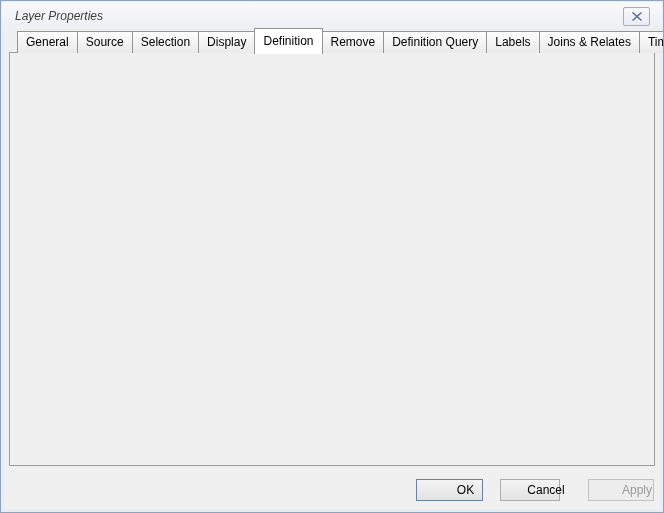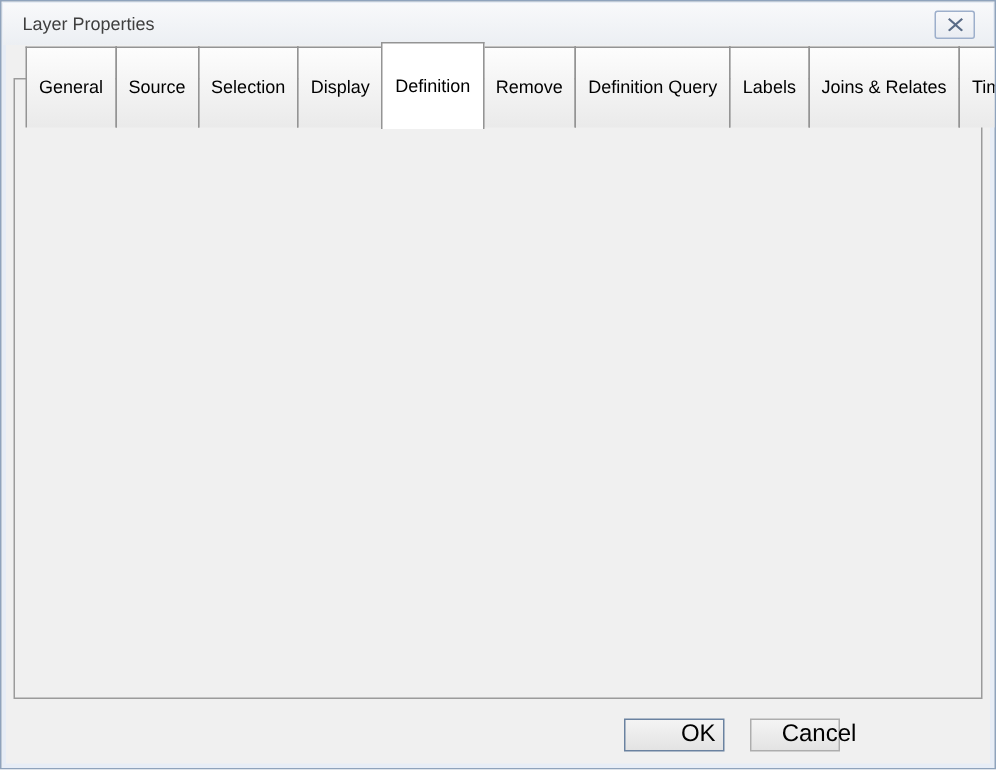--- a/index.html
+++ b/index.html
@@ -2,27 +2,27 @@
 <html><head>
 <meta charset="utf-8">
 <style>
   html,body{margin:0;padding:0;background:#fff;}
   .window{position:relative;width:664px;height:513px;box-sizing:border-box;
     font-family:"Liberation Sans",sans-serif;font-size:12px;color:#000;
     background:#F0F0F0;border:1px solid #8FA3BC;box-shadow:inset 0 0 0 3px #E7EDF6;overflow:hidden;}
   
   .titlebar{position:absolute;left:1px;top:1px;right:1px;height:28px;
     background:linear-gradient(#F8F9FB,#ECEFF3);}
-  .title{position:absolute;left:13px;top:7px;color:#3F3F3F;font-size:12px;}
+  .title{position:absolute;left:13px;top:7px;color:#3F3F3F;font-size:12px;font-style:italic;}
   .close-btn{position:absolute;right:12px;top:5px;width:27px;height:19px;box-sizing:border-box;
     background:linear-gradient(#F7F8FA,#E9ECF2);border:1px solid #9DAFCB;border-radius:2px;
     display:flex;align-items:center;justify-content:center;cursor:default;}
   
   .tabs{position:absolute;left:16px;top:30px;display:flex;z-index:3;}
-  .tab{height:21px;line-height:21px;padding:16px 8px;background:linear-gradient(#FDFDFD,#EAEAEA);
+  .tab{height:21px;line-height:21px;padding:0 8px;background:linear-gradient(#FDFDFD,#EAEAEA);
     border:1px solid #949494;border-bottom:none;margin-left:-1px;white-space:nowrap;}
   .tab:first-child{margin-left:0;}
   .tab.active{background:#FFFFFF;height:25px;margin-top:-3px;line-height:24px;position:relative;z-index:4;}
   .page{position:absolute;left:8px;top:51px;width:646px;height:414px;box-sizing:border-box;
     border:1px solid #9B9B9B;background:#F0F0F0;z-index:1;}
   
   .show-label{position:absolute;left:14px;top:56px;}
   .tree{position:absolute;left:14px;top:70px;width:131px;height:208px;box-sizing:border-box;
     background:#fff;border:1px solid #828790;overflow:hidden;}
   .tree-item{height:16px;line-height:16px;padding-left:6px;white-space:nowrap;font-weight:bold;}
@@ -37,21 +37,21 @@
   .tri-right{width:0;height:0;border-top:4px solid transparent;border-bottom:4px solid transparent;border-left:5px solid #404040;}
   .scroll-thumb{height:17px;width:74px;background:#CDCDCD;}
   .scroll-track{flex:1;}
   
   .map{position:absolute;left:16px;top:281px;width:128px;height:90px;background:#fff;}
   
   .desc{position:absolute;left:150px;top:63px;width:360px;height:23px;background:#fff;
     display:flex;align-items:center;border-bottom:1px solid #E4E4E4;}
   .desc span{font-weight:bold;padding-left:5px;white-space:nowrap;}
   .btn{box-sizing:border-box;background:linear-gradient(#F4F4F4,#E3E3E3);border:1px solid #ADADAD;
-    text-align:left;font-size:16px;display:flex;align-items:center;justify-content:center;cursor:default;padding-left:32px;}
+    text-align:left;font-size:12px;display:flex;align-items:center;justify-content:center;cursor:default;padding-left:32px;}
   .btn.disabled{color:#9B9B9B;background:#EDEDED;border-color:#C2C2C2;}
   .import-btn{position:absolute;left:520px;top:66px;width:61px;height:21px;}
   
   .group{position:absolute;box-sizing:border-box;border:1px solid #ABADB3;}
   .group .legend{position:absolute;top:-8px;left:8px;background:#F0F0F0;padding:0 3px;font-size:12px;}
   .vf-group{left:155px;top:90px;width:205px;height:45px;}
   .cr-group{left:368px;top:90px;width:209px;height:45px;}
   .combo{position:absolute;left:6px;top:13px;right:6px;height:24px;box-sizing:border-box;
     background:#fff;border:1px solid #7E7E7E;display:flex;align-items:center;}
   .combo .text{flex:1;padding-left:5px;white-space:nowrap;overflow:hidden;}
@@ -269,14 +269,15 @@
   <div class="btn act-btn b-addval">Add Values...</div>
   <div class="btn act-btn b-remove disabled">Remove</div>
   <div class="btn act-btn b-removeall">Remove All</div>
   <div class="btn act-btn b-advanced">
     <span>Advanced</span>
     <span class="dd-tri"></span>
   </div>
 
   <div class="btn dlg-btn b-ok">OK</div>
   <div class="btn dlg-btn b-cancel">Cancel</div>
+  <div class="btn dlg-btn b-apply disabled">Apply</div>
 
 </div>
 
 </body></html>

